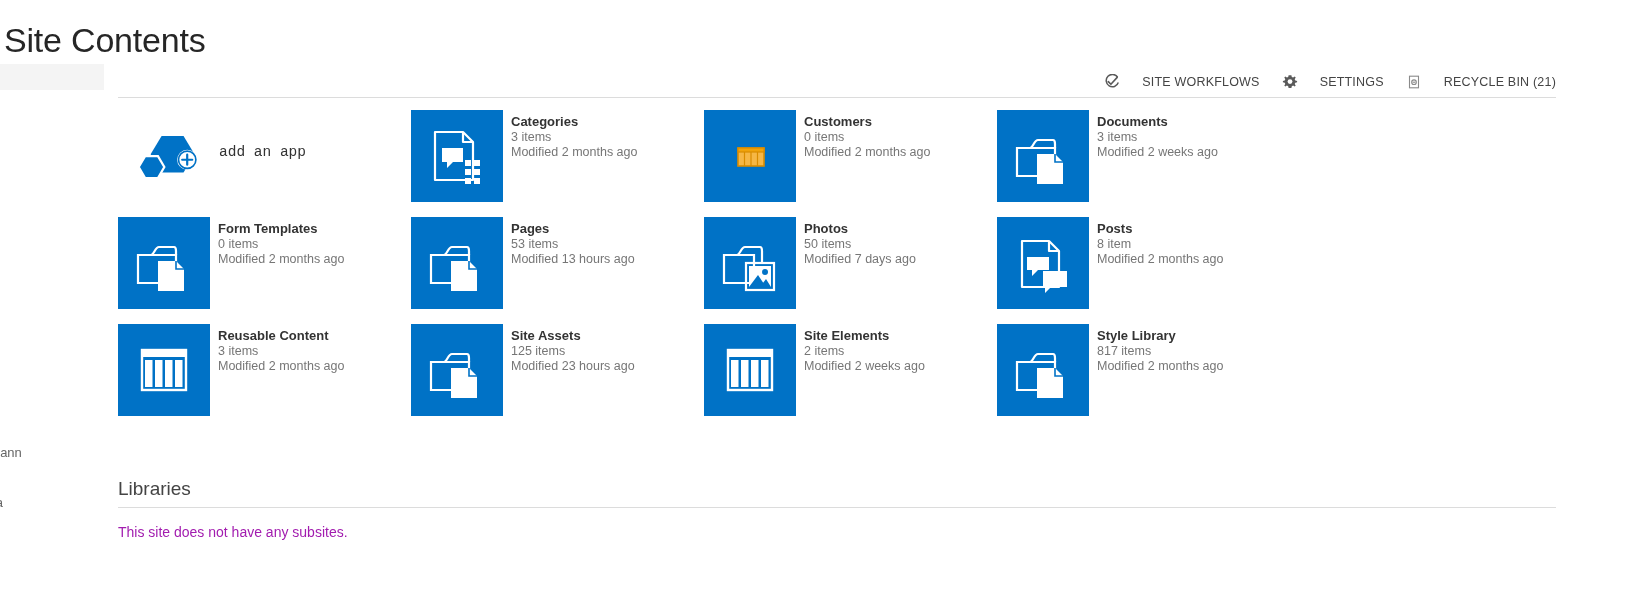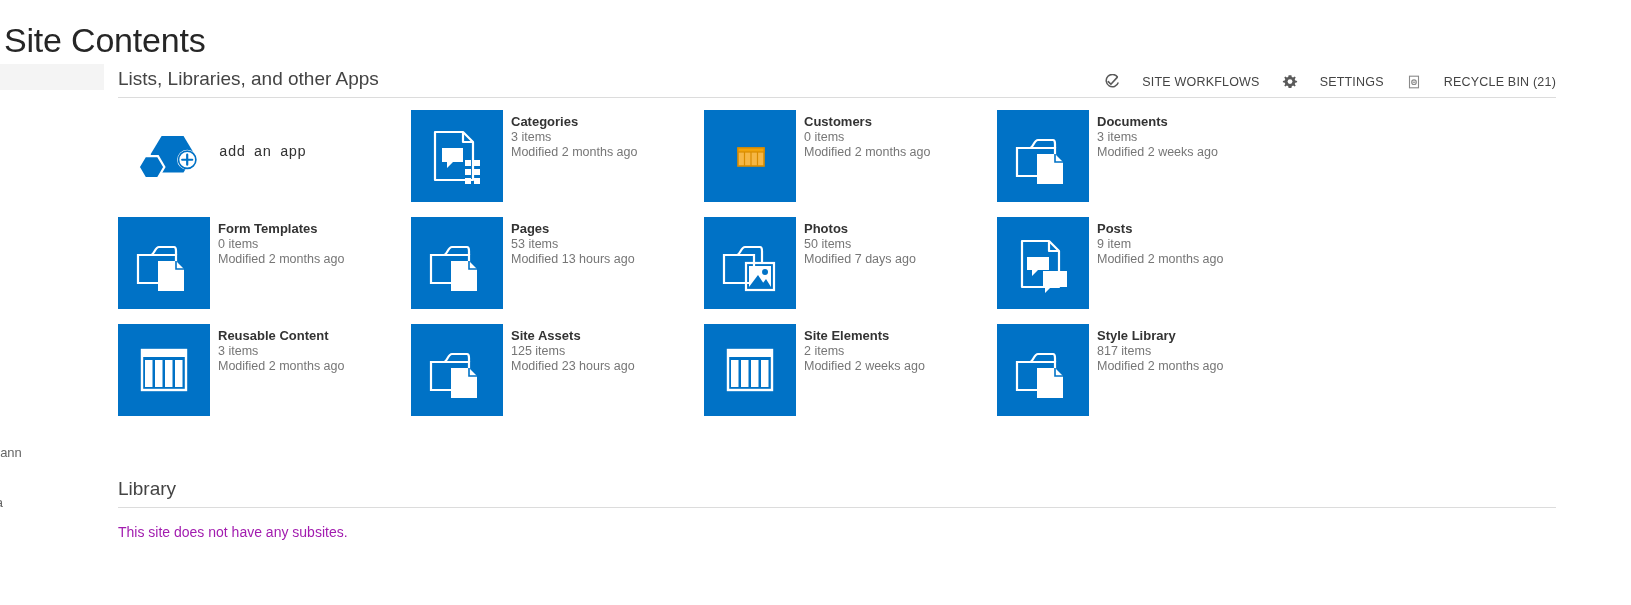--- a/index.html
+++ b/index.html
@@ -233,21 +233,20 @@
         <li class="sidenav-item" style="height: 25px;">atitude</li>
         <li class="sidenav-item" style="height: 25px;">eter Feldmann</li>
         <li class="sidenav-item" style="height: 25px;">tampede</li>
         <li class="sidenav-item" style="height: 25px;">ella Musica</li>
       </ul>
   </nav>
 
   <div class="main">
 
     <div class="section-head">
-      <div class="section-title">Lists, Libraries, and other Apps</div>
 
       <div class="toolbar">
 
         <a class="tb-link">
           <span class="tb-ico">
             <svg viewBox="0 0 16 16">
               <path d="M13.6 3.2 A6.2 6.2 0 1 0 14.3 8.6" fill="none" stroke="#5a5a5a" stroke-width="1.5"></path>
               <path d="M4.3 7.6 L6.9 10.2 L13.2 3.4" fill="none" stroke="#5a5a5a" stroke-width="1.6" stroke-linecap="round" stroke-linejoin="round"></path>
             </svg>
           </span>
@@ -394,21 +393,21 @@
             <div class="tile">
               <svg viewBox="0 0 92 92" xmlns="http://www.w3.org/2000/svg">
                 <path d="M25 24 L52 24 L62 34 L62 70 L25 70 Z" fill="none" stroke="#ffffff" stroke-width="2.2" stroke-linejoin="round"></path>
                 <path d="M52 24 L52 34 L62 34" fill="none" stroke="#ffffff" stroke-width="2.2" stroke-linejoin="round"></path>
                 <path d="M30 40 L52 40 L52 53 L41 53 L35 59 L35 53 L30 53 Z" fill="#ffffff"></path>
                 <path d="M46 54 L70 54 L70 70 L54 70 L48 76 L48 70 L46 70 Z" fill="#ffffff"></path>
               </svg>
             </div>
             <div class="app-meta">
               <div class="app-name">Posts</div>
-              <div class="app-items">9 item</div>
+              <div class="app-items">8 item</div>
               <div class="app-modified">Modified 2 months ago</div>
             </div>
           </div>
         </div>
         <div class="app-row">
           <div class="app-cell c0">
             <div class="tile">
               <svg viewBox="0 0 92 92" xmlns="http://www.w3.org/2000/svg">
                 <rect x="24" y="26" width="44" height="40" fill="none" stroke="#ffffff" stroke-width="2.4"></rect>
                 <rect x="24" y="26" width="44" height="7" fill="#ffffff"></rect>
@@ -468,19 +467,19 @@
             <div class="app-meta">
               <div class="app-name">Style Library</div>
               <div class="app-items">817 items</div>
               <div class="app-modified">Modified 2 months ago</div>
             </div>
           </div>
         </div>
       </div>
 
     <div class="subsites-head">
-      <div class="subsites-title">Library</div>
+      <div class="subsites-title">Libraries</div>
       <div class="subsites-rule"></div>
     </div>
     <div class="subsites-empty">This site does not have any subsites.</div>
 
   </div>
 </div>
 
 </body></html>

